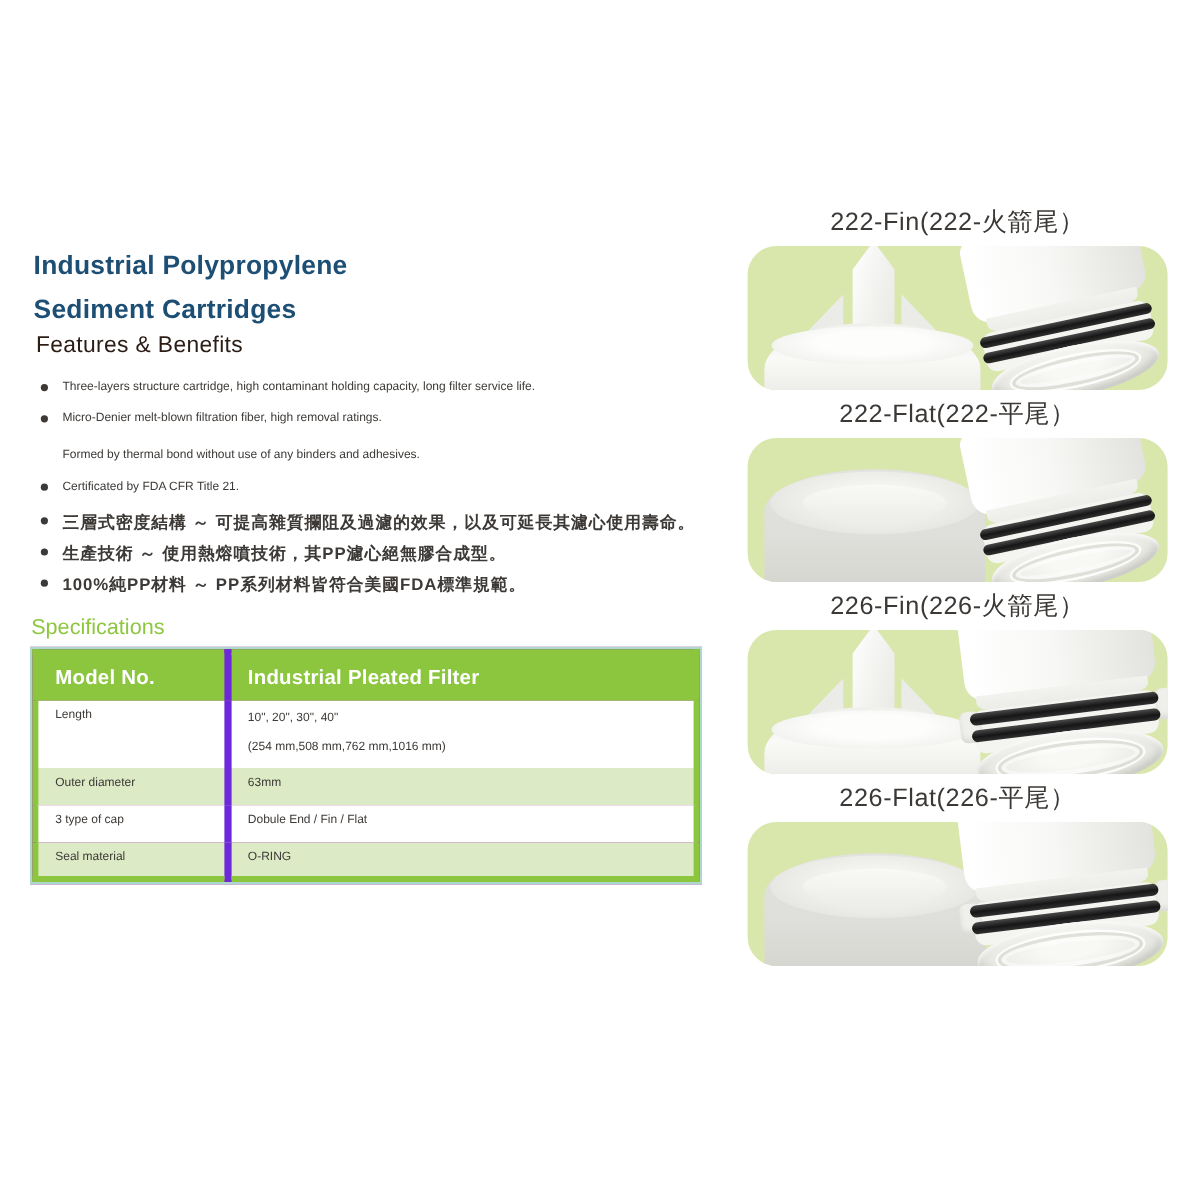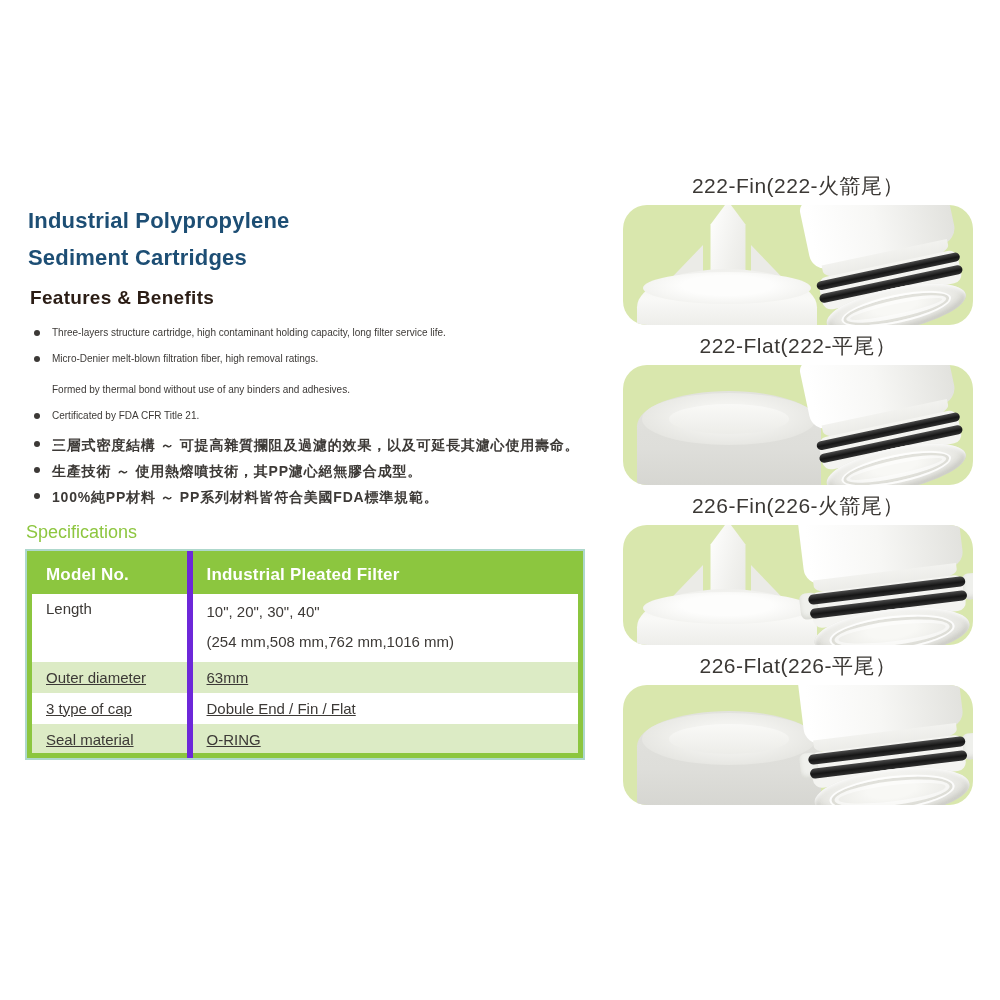--- a/index.html
+++ b/index.html
@@ -20,21 +20,21 @@
     font-family:"Liberation Sans", sans-serif;
     color:var(--body-text);
     position:relative;overflow:hidden;
   }
   .page{position:absolute;inset:0;}
 
   
   .left-col{position:absolute;left:28px;top:202px;width:566px;}
   h1.title{margin:0;font-size:22px;line-height:37px;font-weight:bold;color:var(--title);letter-spacing:.2px;}
   h1.title span{display:block;}
-  h2.features-heading{margin:11px 0 0 2px;font-size:19px;line-height:22px;font-weight:bold;color:var(--features-heading);letter-spacing:.3px;}
+  h2.features-heading{margin:1px 0 0 2px;font-size:19px;line-height:22px;font-weight:normal;color:var(--features-heading);letter-spacing:.3px;}
 
   ul.bullets{list-style:none;margin:0;padding:0;}
   ul.bullets.en{margin-top:15px;font-size:10px;line-height:17px;}
   ul.bullets.zh{margin-top:11px;font-size:14px;line-height:21px;letter-spacing:.8px;font-weight:bold;}
   ul.bullets li{position:relative;padding-left:22px;margin:0 0 9px 2px;}
   ul.bullets.zh li{margin-bottom:5px;}
   ul.bullets li::before{
     content:'';position:absolute;left:4px;top:6px;width:6px;height:6px;border-radius:50%;
     background:var(--body-text);
   }
@@ -50,29 +50,29 @@
   table.spec-table{
     width:100%;border-collapse:collapse;
     border:5px solid var(--table-green);
   }
   table.spec-table th{
     background:var(--table-green);color:#ffffff;
     font-size:17px;font-weight:bold;text-align:left;
     height:40px;padding:0 0 0 14px;letter-spacing:.2px;
   }
   table.spec-table td{
-    font-size:15px;color:var(--body-text);vertical-align:top;
+    font-size:10px;color:var(--body-text);vertical-align:top;
     padding:6px 0 6px 14px;
   }
   table.spec-table .col-val{border-left:6px solid #6d28d9;}
   table.spec-table tr.shaded td{background:var(--table-row-tint);}
   table.spec-table tr.plain td{background:#ffffff;}
   table.spec-table td .v1{margin:3px 0 2px;}
   table.spec-table td .v2{margin:13px 0 6px;}
-  table.spec-table tr.single td{height:31px;padding-top:7px;padding-bottom:5px;text-decoration:underline;}
+  table.spec-table tr.single td{height:31px;padding-top:7px;padding-bottom:5px;}
 
   
   .right-col{position:absolute;left:623px;top:176px;width:350px;}
   .product{margin-bottom:11px;}
   .product-label{
     height:20px;line-height:20px;margin-bottom:9px;text-align:center;
     font-size:21px;color:#3b3835;letter-spacing:.5px;
   }
   .panel{
     position:relative;width:350px;height:120px;background:var(--panel-bg);

